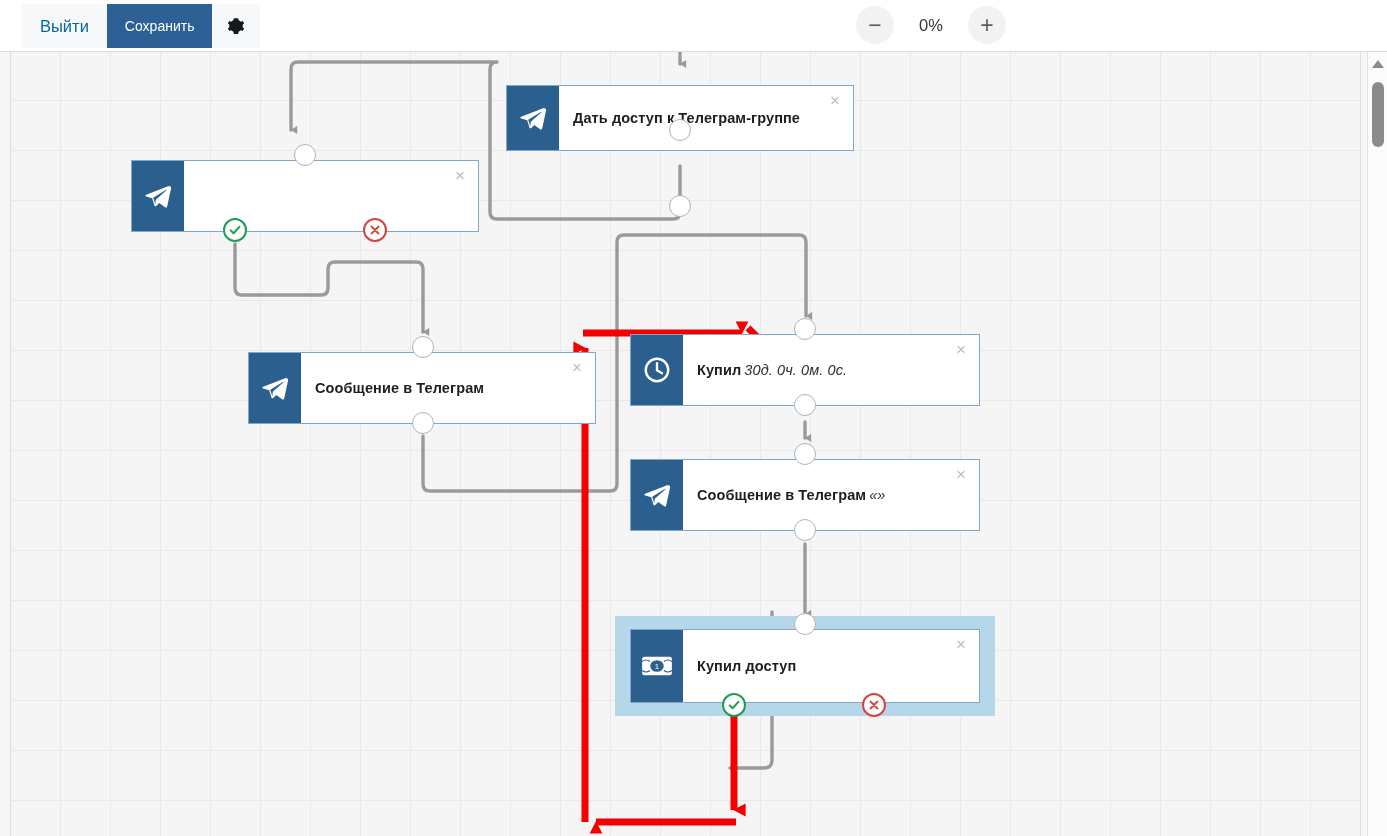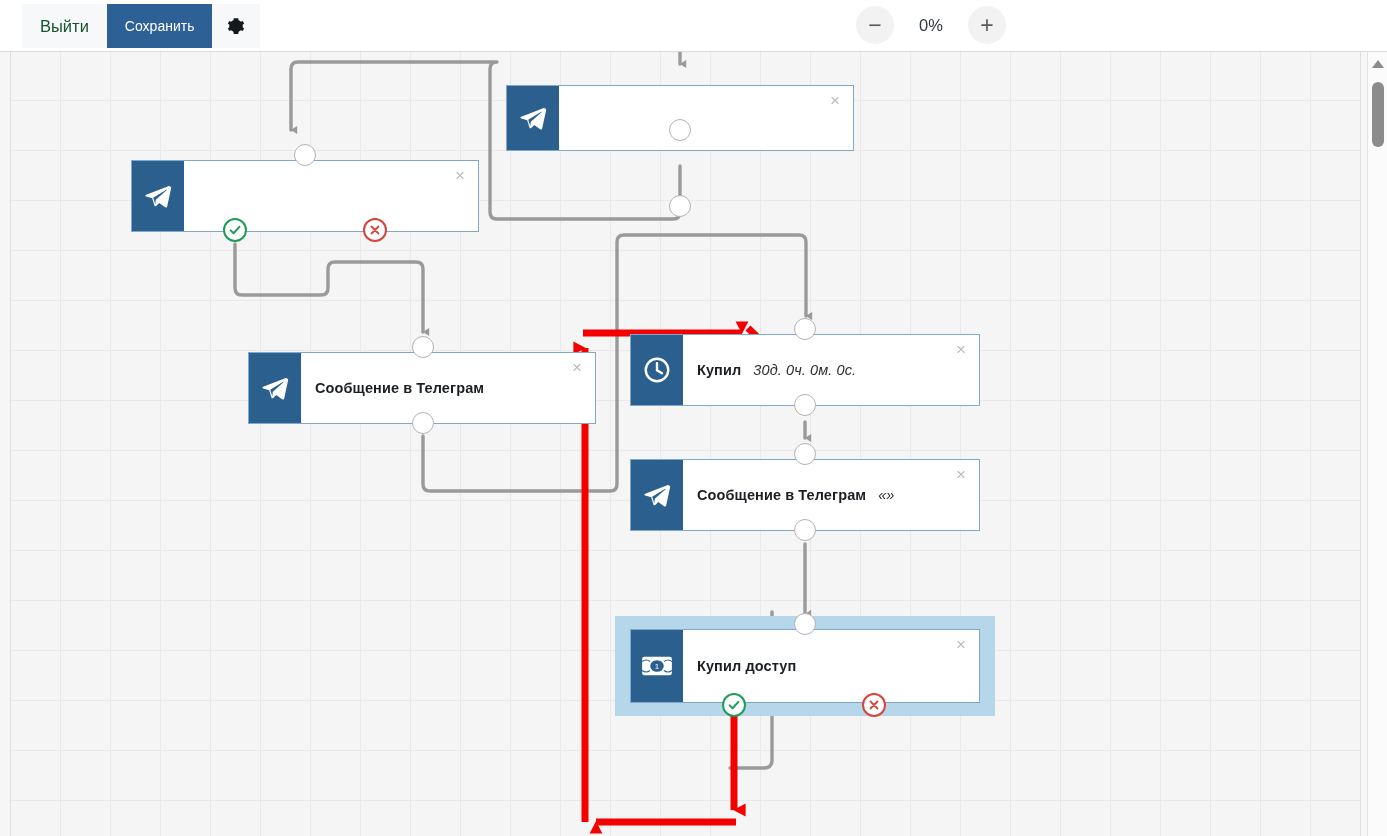--- a/index.html
+++ b/index.html
@@ -16,21 +16,21 @@
     background:#ffffff;border-bottom:1px solid #d8dde2;
     box-sizing:border-box;
   }
   .tb-group{position:absolute;left:22px;top:4px;display:flex;align-items:stretch;height:44px;}
   .tb-btn{
     display:flex;align-items:center;justify-content:center;
     padding:0 18px;font-size:16.5px;line-height:1;
     border:none;cursor:pointer;outline:none;
     font-family:"Liberation Sans","DejaVu Sans",sans-serif;
   }
-  .tb-exit{background:#f7f8f9;color:#14532d;}
+  .tb-exit{background:#f7f8f9;color:#0369a1;}
   .tb-save{background:#2d6094;color:#ffffff;font-size:14px;}
   .tb-run{background:#2aa35f;color:#ffffff;font-size:16.5px;}
   .tb-gear{background:#f7f8f9;width:48px;padding:0;display:flex;align-items:center;justify-content:center;}
   .gear-glyph{display:block;width:18px;height:18px;}
 
   .zoomwrap{position:absolute;left:856px;top:6px;display:flex;align-items:center;gap:14px;}
   .zbtn{
     width:38px;height:38px;border-radius:50%;background:#f2f2f2;
     border:none;cursor:pointer;display:flex;align-items:center;justify-content:center;
     color:#5b5b5b;font-size:23px;line-height:1;padding:0;
@@ -65,21 +65,21 @@
   }
   .node-icon{
     width:52px;flex:0 0 52px;background:#2b5f8e;
     display:flex;align-items:center;justify-content:center;
   }
   .node-label{
     flex:1;display:flex;align-items:center;
     padding-left:14px;font-size:14.5px;color:#1b1f23;font-weight:bold;
     letter-spacing:0.1px;white-space:nowrap;
   }
-  .node-label .sub{font-weight:normal;font-style:italic;color:#2b2f33;margin-left:12px;}
+  .node-label .sub{font-weight:normal;font-style:italic;color:#2b2f33;margin-left:3px;}
   .node-close{
     position:absolute;right:9px;top:6px;width:18px;height:18px;
     color:#b6bdc4;font-size:17px;line-height:18px;text-align:center;cursor:pointer;
     font-family:"Liberation Sans","DejaVu Sans",sans-serif;
   }
   .sel-halo{position:absolute;background:#b6d7ea;}
 
   
   .port{
     position:absolute;width:22px;height:22px;border-radius:50%;
@@ -172,20 +172,21 @@
         <path d="M736,770 L596,770" marker-end="url(#redhead)"></path>
       </g>
     </svg>
 
     <div class="node" style="left:506px;top:33px;width:348px;height:66px;">
       <div class="node-icon">
         <svg width="28" height="28" viewBox="0 0 24 24">
             <path fill="#ffffff" d="M21.8 3.2 1.9 10.9c-1 .4-1 1.3.1 1.6l5 1.5 1.9 5.9c.2.6.1.9.8.9.5 0 .7-.2 1-.5l2.4-2.3 5 3.7c.9.5 1.6.2 1.8-.9l3.3-15.3c.3-1.3-.5-1.9-1.4-1.5zM7.9 13.6 18.7 6.8c.5-.3 1-.2.6.2l-9.2 8.3-.4 3.8-1.8-5.5z"></path>
           </svg>
       </div>
+      <div class="node-label">Дать доступ к Телеграм-группе</div>
       <div class="node-close">×</div>
     </div>
     <div class="port" style="left:669px;top:67px;"></div>
     <div class="port" style="left:669px;top:143px;"></div>
 
     <div class="node" style="left:131px;top:108px;width:348px;height:72px;">
       <div class="node-icon">
         <svg width="28" height="28" viewBox="0 0 24 24">
             <path fill="#ffffff" d="M21.8 3.2 1.9 10.9c-1 .4-1 1.3.1 1.6l5 1.5 1.9 5.9c.2.6.1.9.8.9.5 0 .7-.2 1-.5l2.4-2.3 5 3.7c.9.5 1.6.2 1.8-.9l3.3-15.3c.3-1.3-.5-1.9-1.4-1.5zM7.9 13.6 18.7 6.8c.5-.3 1-.2.6.2l-9.2 8.3-.4 3.8-1.8-5.5z"></path>
           </svg>

